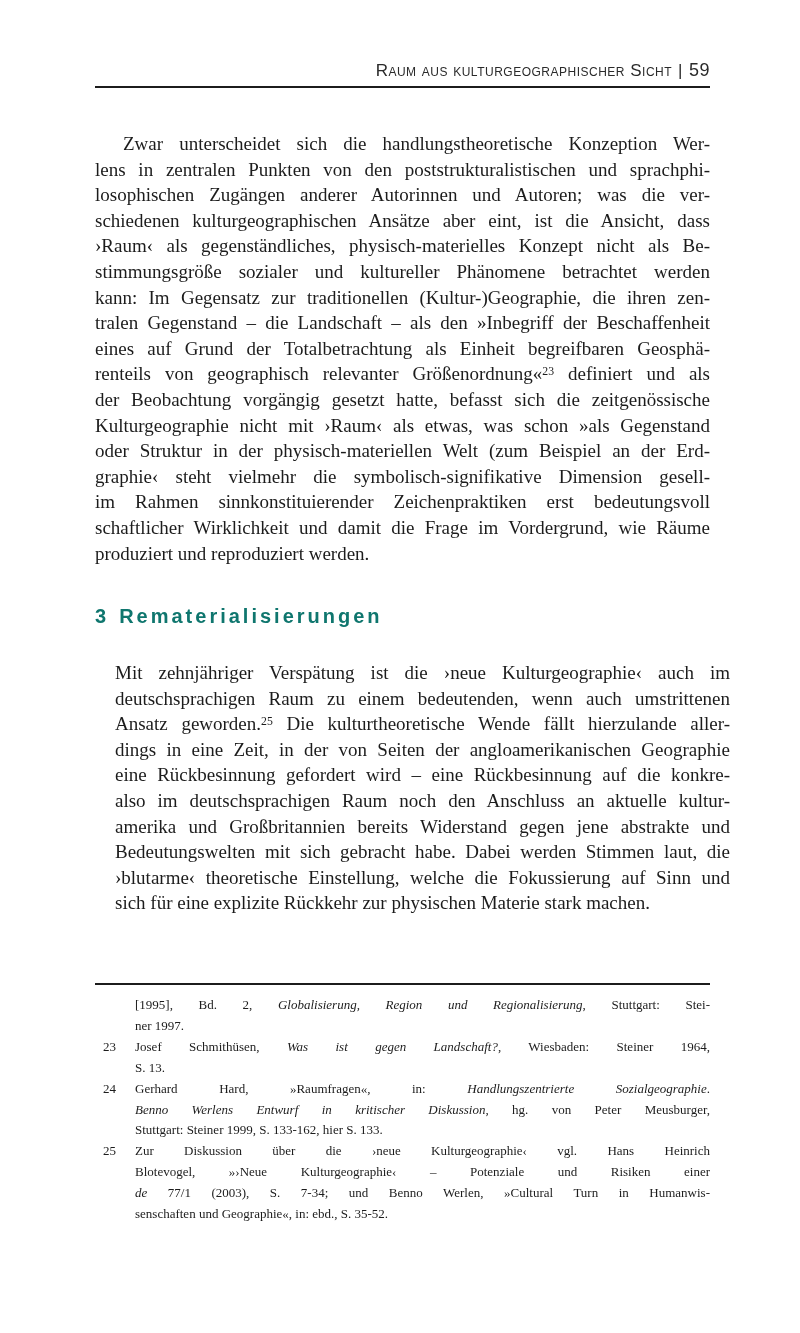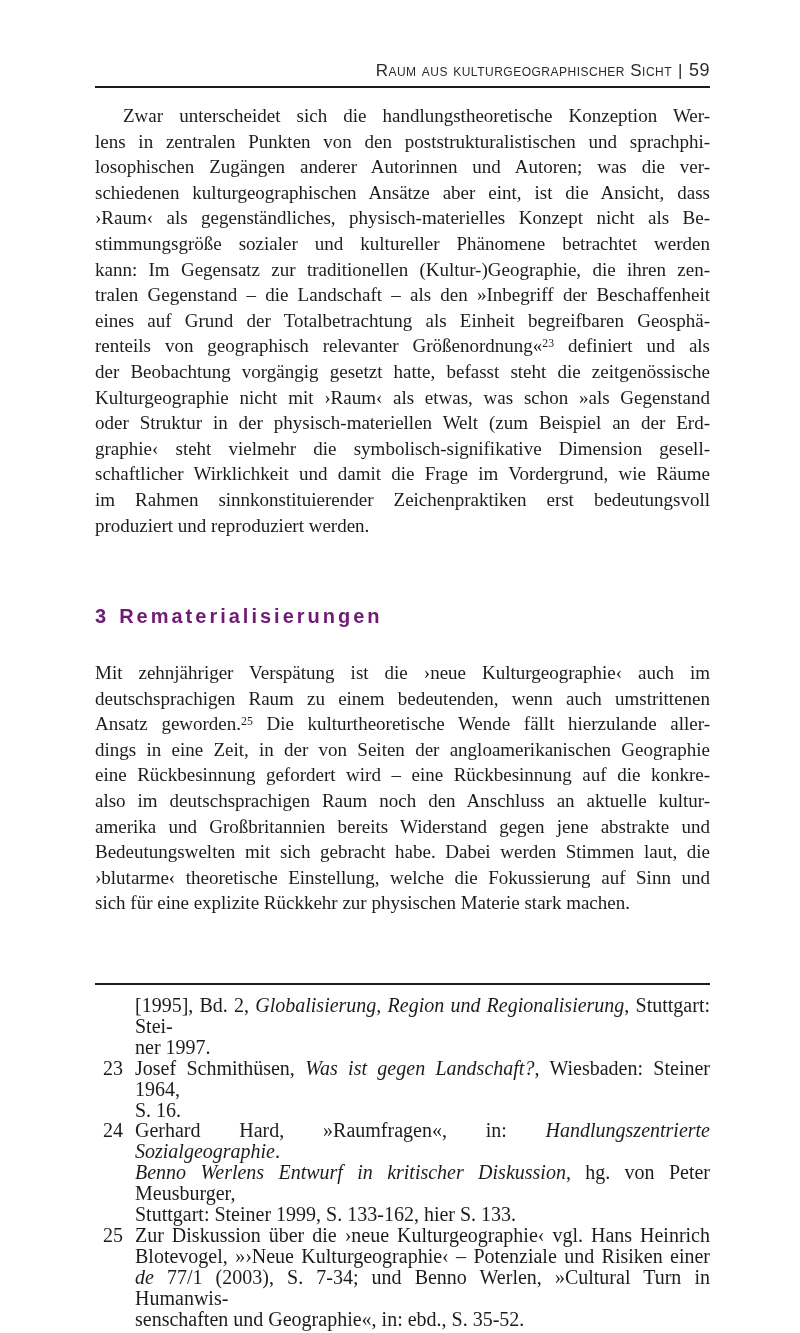--- a/index.html
+++ b/index.html
@@ -43,53 +43,53 @@
   #footnote-rule { top: 983px; }
   
   .para {
     position: absolute;
     left: 95px;
     width: 615px;
     font-size: 19px;
     line-height: 25.6px;
   }
   #para1 { top: 103px; }
-  #para2 { top: 660px; }
+  #para2 { top: 660px; margin-left: 20px; }
   .line {
     text-align: justify;
     text-align-last: justify;
   }
   .line.last { text-align-last: left; }
-  .line.indent { padding-left: 28px; }
+  .line.indent { padding-left: 28px; margin-top: 28px; }
   .sup {
     font-size: 0.62em;
     position: relative;
     top: -0.45em;
     line-height: 0;
   }
   
   #section-heading {
     position: absolute;
     left: 95px;
     top: 605px;
     font-family: "Liberation Sans", sans-serif;
     font-weight: bold;
     font-size: 20px;
     letter-spacing: 3px;
-    color: #701a75;
+    color: #0f766e;
     white-space: nowrap;
   }
   #section-heading .hnum { margin-right: 10px; }
   
   #footnotes {
     position: absolute;
     left: 95px;
     width: 615px;
     top: 995px;
-    font-size: 20px;
+    font-size: 13px;
     line-height: 20.9px;
   }
   .footnote {
     position: relative;
     padding-left: 40px;
   }
   .fn-num {
     position: absolute;
     left: 8px;
     top: 0;
@@ -122,26 +122,26 @@
       <div class="line indent"><span>Zwar unterscheidet sich die handlungstheoretische Konzeption Wer-</span></div>
       <div class="line"><span>lens in zentralen Punkten von den poststrukturalistischen und sprachphi-</span></div>
       <div class="line"><span>losophischen Zugängen anderer Autorinnen und Autoren; was die ver-</span></div>
       <div class="line"><span>schiedenen kulturgeographischen Ansätze aber eint, ist die Ansicht, dass</span></div>
       <div class="line"><span>›Raum‹ als gegenständliches, physisch-materielles Konzept nicht als Be-</span></div>
       <div class="line"><span>stimmungsgröße sozialer und kultureller Phänomene betrachtet werden</span></div>
       <div class="line"><span>kann: Im Gegensatz zur traditionellen (Kultur-)Geographie, die ihren zen-</span></div>
       <div class="line"><span>tralen Gegenstand – die Landschaft – als den »Inbegriff der Beschaffenheit</span></div>
       <div class="line"><span>eines auf Grund der Totalbetrachtung als Einheit begreifbaren Geosphä-</span></div>
       <div class="line"><span>renteils von geographisch relevanter Größenordnung«</span><span><span class="sup">23</span></span><span> definiert und als</span></div>
-      <div class="line"><span>der Beobachtung vorgängig gesetzt hatte, befasst steht die zeitgenössische</span></div>
+      <div class="line"><span>der Beobachtung vorgängig gesetzt hatte, befasst sich die zeitgenössische</span></div>
       <div class="line"><span>Kulturgeographie nicht mit ›Raum‹ als etwas, was schon »als Gegenstand</span></div>
       <div class="line"><span>oder Struktur in der physisch-materiellen Welt (zum Beispiel an der Erd-</span></div>
       <div class="line"><span>graphie‹ steht vielmehr die symbolisch-signifikative Dimension gesell-</span></div>
+      <div class="line"><span>im Rahmen sinnkonstituierender Zeichenpraktiken erst bedeutungsvoll</span></div>
       <div class="line"><span>schaftlicher Wirklichkeit und damit die Frage im Vordergrund, wie Räume</span></div>
-      <div class="line"><span>im Rahmen sinnkonstituierender Zeichenpraktiken erst bedeutungsvoll</span></div>
       <div class="line last"><span>produziert und reproduziert werden.</span></div>
     </div>
 
   <div id="section-heading">
     <span class="hnum">3</span><span>Rematerialisierungen</span>
   </div>
 
   <div id="para2" class="para">
       <div class="line"><span>Mit zehnjähriger Verspätung ist die ›neue Kulturgeographie‹ auch im</span></div>
       <div class="line"><span>deutschsprachigen Raum zu einem bedeutenden, wenn auch umstrittenen</span></div>
@@ -161,21 +161,21 @@
       <div class="footnote">
         <div>
           <div class="line"><span>[1995], Bd. 2, </span><i>Globalisierung, Region und Regionalisierung</i><span>, Stuttgart: Stei-</span></div>
           <div class="line last"><span>ner 1997.</span></div>
         </div>
       </div>
       <div class="footnote">
         <span class="fn-num">23</span>
         <div>
           <div class="line"><span>Josef Schmithüsen, </span><i>Was ist gegen Landschaft?</i><span>, Wiesbaden: Steiner 1964,</span></div>
-          <div class="line last"><span>S. 16.</span></div>
+          <div class="line last"><span>S. 13.</span></div>
         </div>
       </div>
       <div class="footnote">
         <span class="fn-num">24</span>
         <div>
           <div class="line"><span>Gerhard Hard, »Raumfragen«, in: </span><i>Handlungszentrierte Sozialgeographie</i><span>.</span></div>
           <div class="line"><i>Benno Werlens Entwurf in kritischer Diskussion</i><span>, hg. von Peter Meusburger,</span></div>
           <div class="line last"><span>Stuttgart: Steiner 1999, S. 133-162, hier S. 133.</span></div>
         </div>
       </div>

